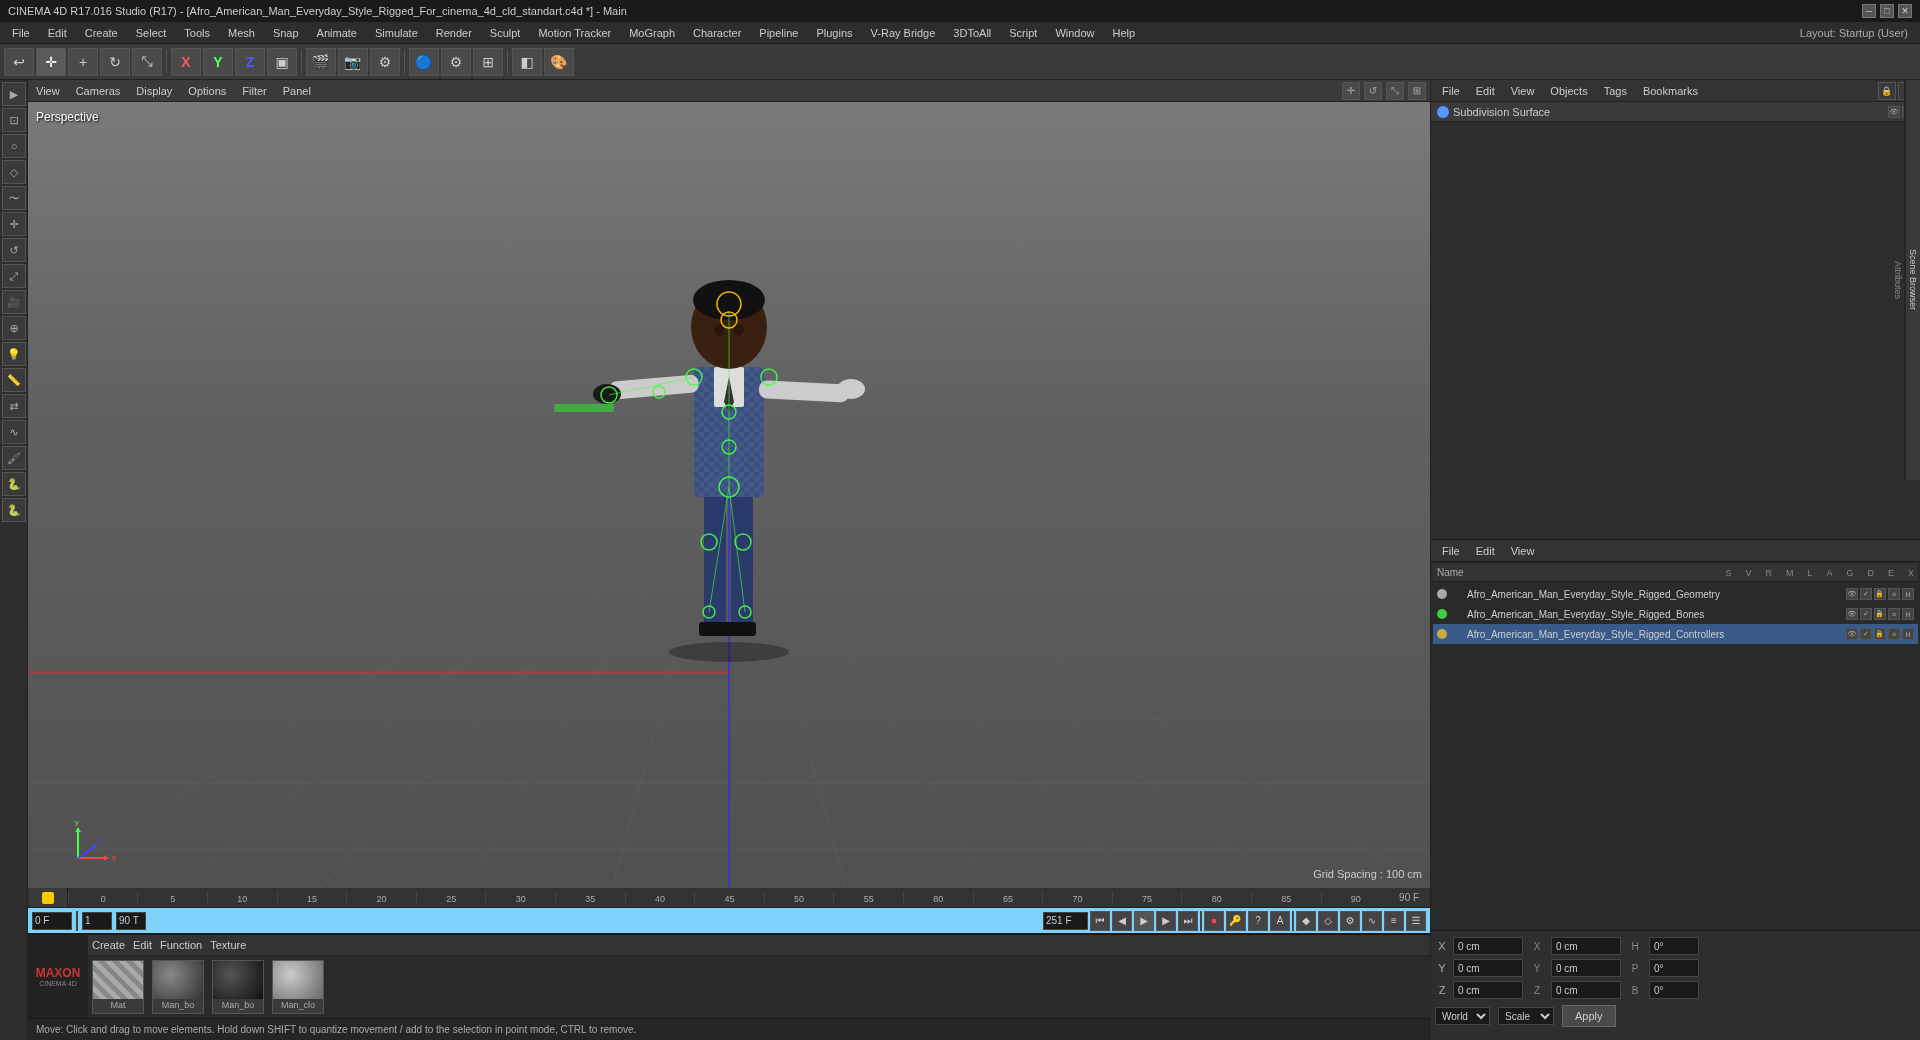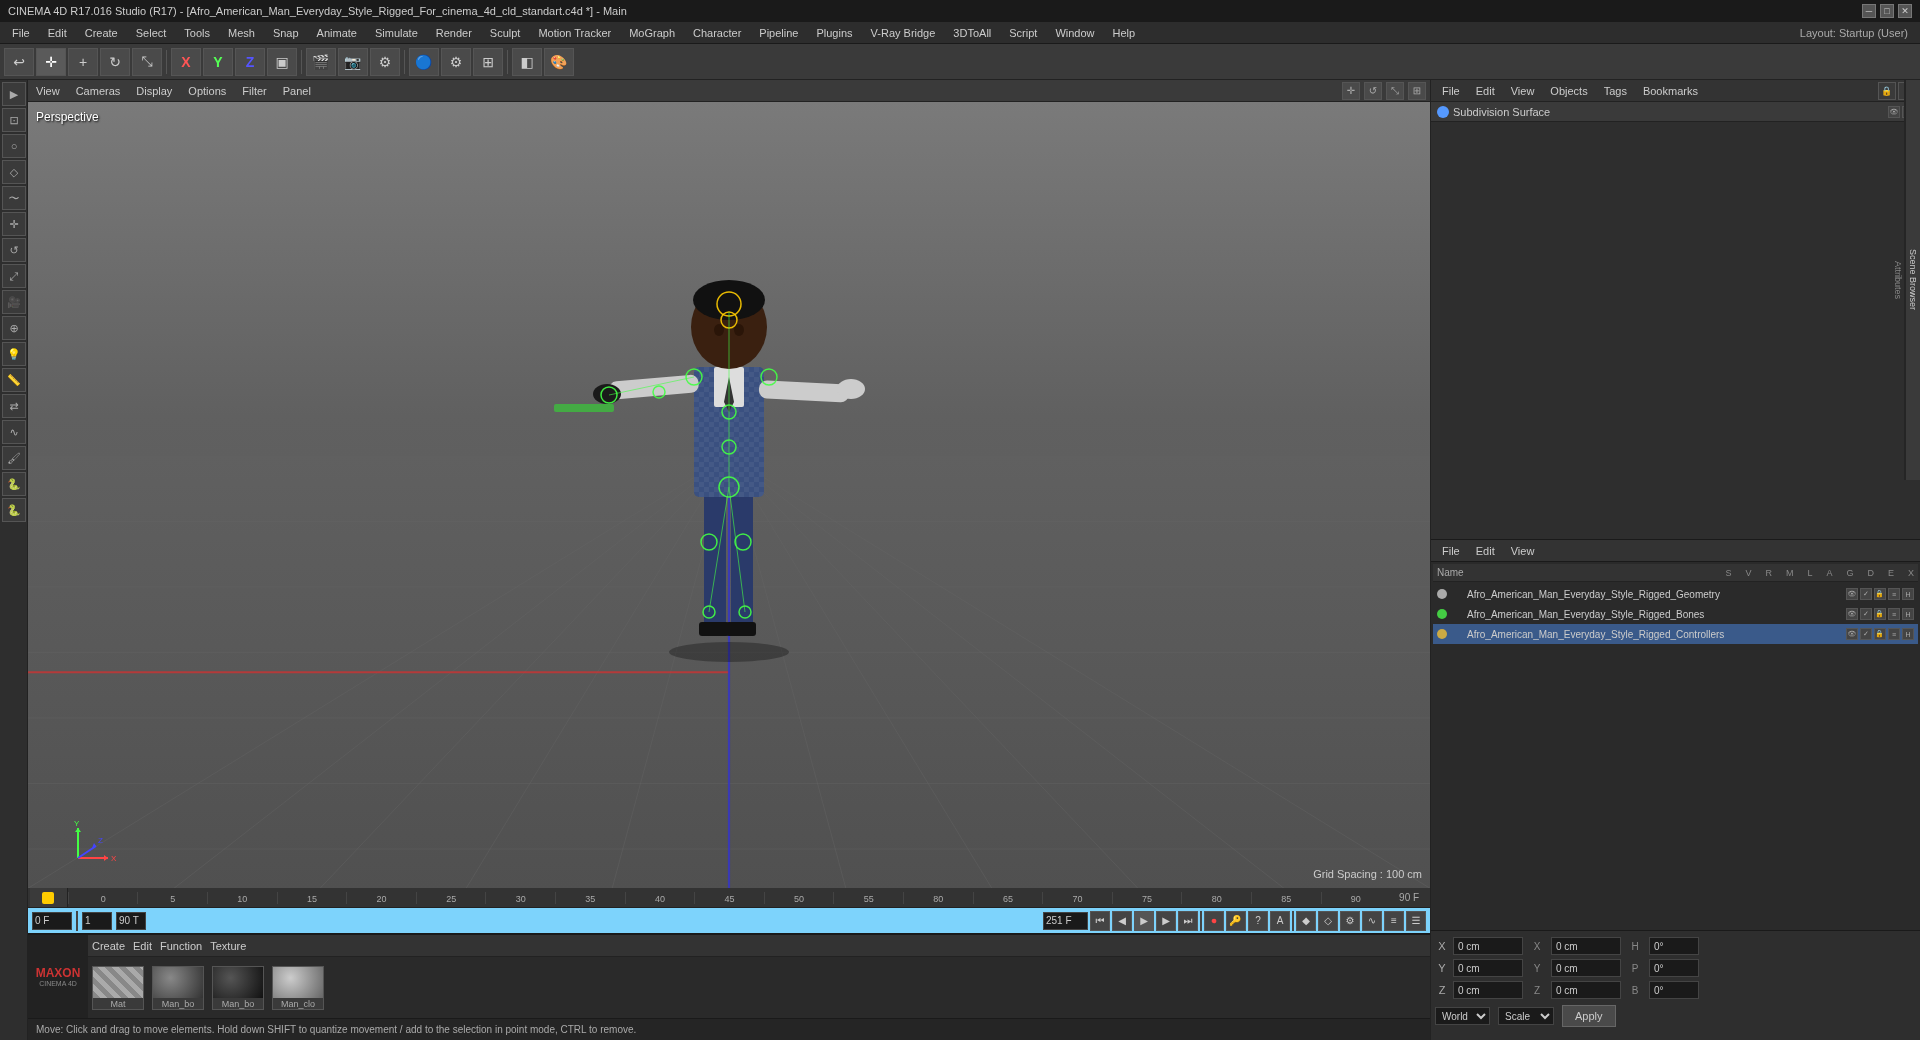--- a/index.html
+++ b/index.html
@@ -292,21 +292,21 @@
       display: flex;
       flex: 1;
       padding: 4px;
       gap: 8px;
       align-items: center;
       background: #2a2a2a;
     }
 
     .material-slot {
       width: 52px;
-      height: 44px;
+      height: 54px;
       border: 1px solid #555;
       cursor: pointer;
       display: flex;
       flex-direction: column;
       align-items: center;
       position: relative;
       background: #3a3a3a;
     }
 
     .material-thumb {

